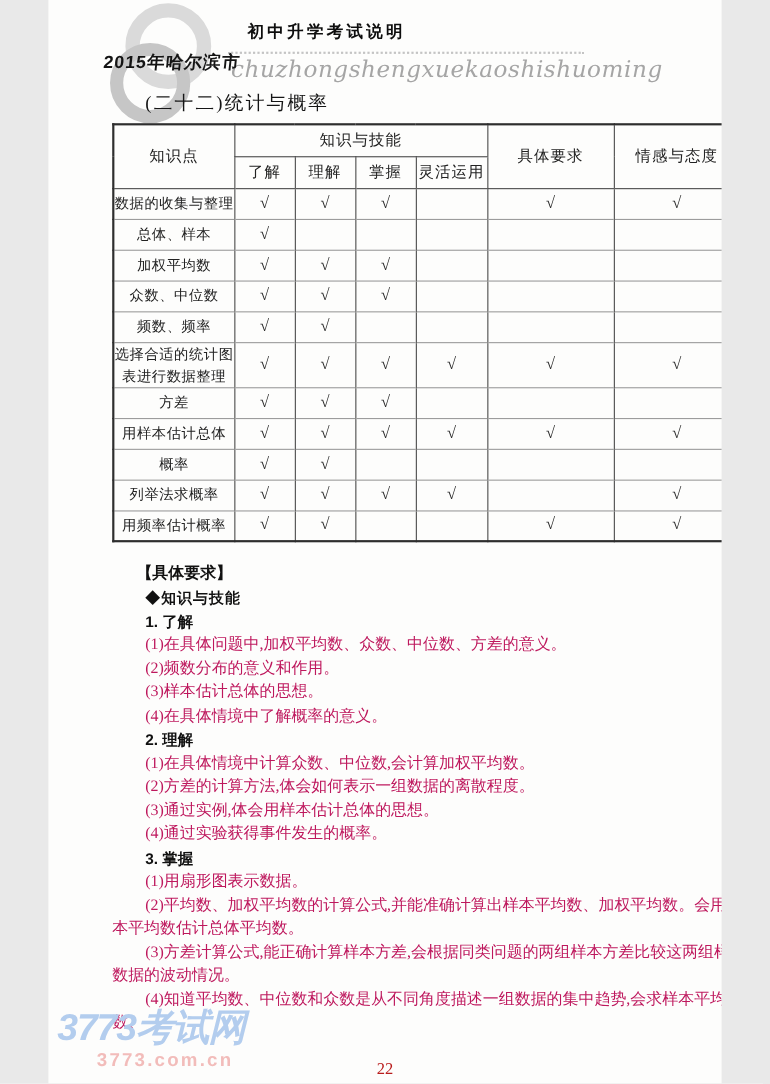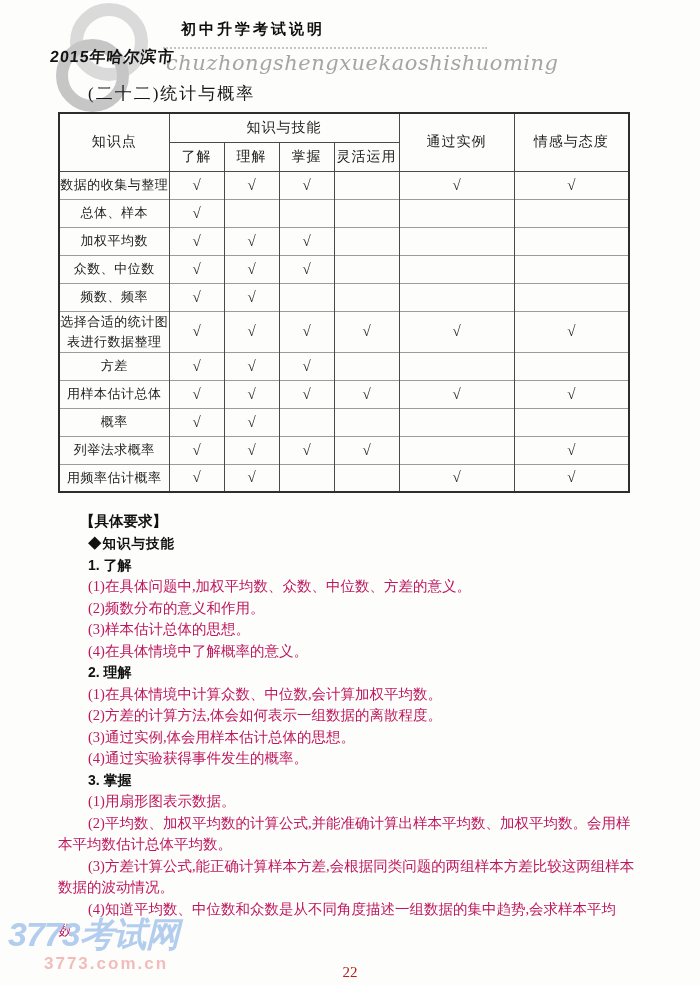--- a/index.html
+++ b/index.html
@@ -1,18 +1,18 @@
 <!DOCTYPE html>
 <html><head>
 <meta charset="utf-8">
 <style>
   * { margin:0; padding:0; box-sizing:border-box; }
   html,body { background:#e9e9e9; }
   .page {
-    position:relative; width:700px; height:985px; margin:0 auto;
+    position:relative; width:612px; height:985px; margin:0 auto;
     background:#fdfdfc; overflow:hidden; color:#1e1e1e;
     font-family:"Liberation Serif", serif;
   }
   
   .ring { position:absolute; border-radius:50%; }
   .ring-a { left:70px; top:3px;  width:78px; height:78px; border:13px solid #dadada; }
   .ring-b { left:56px; top:39px; width:73px; height:73px; border:12px solid #c6c6c6; }
   .masthead-title {
     position:absolute; left:181px; top:20px;
     font-family:"Liberation Sans", sans-serif; font-weight:bold;
@@ -105,21 +105,21 @@
         <col style="width:55px">
       <col style="width:55px">
         <col style="width:65px">
         <col style="width:115px">
         <col style="width:115px">
     </colgroup>
     <thead>
       <tr>
         <th rowspan="2">知识点</th>
         <th colspan="4">知识与技能</th>
-        <th rowspan="2">通过实例</th>
+        <th rowspan="2">具体要求</th>
         <th rowspan="2">情感与态度</th>
       </tr>
       <tr>
         <th>了解</th>
         <th>理解</th>
         <th>掌握</th>
         <th>灵活运用</th>
       </tr>
     </thead>
     <tbody>

